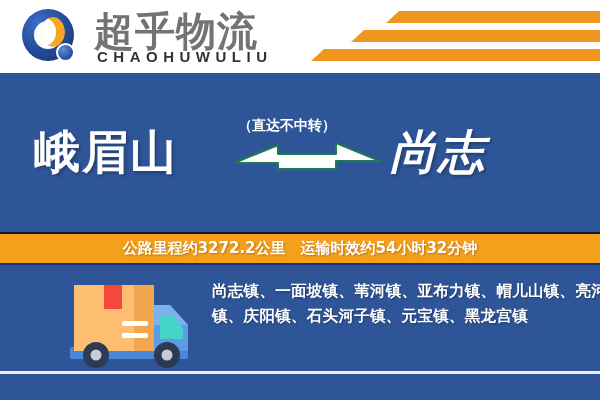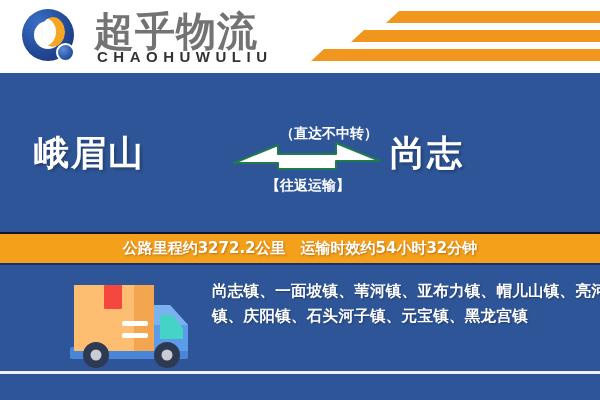--- a/index.html
+++ b/index.html
@@ -126,42 +126,42 @@
     width: 600px;
     height: 159px;
     background: #2e5597;
   }
 
   .city {
     position: absolute;
     top: 50%;
     transform: translateY(-50%);
     font-family: "DejaVu Sans", sans-serif;
-    font-size: 35px;
+    font-size: 46px;
     font-weight: bold;
     color: #ffffff;
     letter-spacing: 2px;
     white-space: nowrap;
     text-shadow: 2px 2px 3px rgba(0,0,0,0.25);
   }
   .city-from { left: 34px; }
-  .city-to   { left: 390px; }
+  .city-to   { left: 390px; font-style: italic; }
 
   .mid {
     position: absolute;
     left: 238px;
     top: 0;
     width: 140px;
     height: 159px;
   }
   .mid-top {
     position: absolute;
-    left: 0; top: 52px;
+    left: 0; top: 44px;
     width: 140px;
-    text-align: right;
+    text-align: left;
     font-family: "DejaVu Sans", sans-serif;
     font-size: 14px;
     font-weight: bold;
     color: #ffffff;
     white-space: nowrap;
   }
   .mid-bottom {
     position: absolute;
     left: 0; top: 104px;
     width: 140px;
@@ -270,21 +270,20 @@
 
     <div class="city city-from">峨眉山</div>
 
     <div class="mid">
       <div class="mid-top">（直达不中转）</div>
 
       <svg class="mid-arrow" viewBox="0 0 150 32">
         <path d="M2 24 L46 6 L46 15 L104 15 L104 4 L148 22 L104 22 L104 30 L46 30 L46 24 Z" fill="#ffffff" stroke="#1f7a4d" stroke-width="2" stroke-linejoin="round"></path>
       </svg>
 
-      <div class="mid-bottom">【往返运输】</div>
     </div>
 
     <div class="city city-to">尚志</div>
   </div>
 
   <div class="infobar">
     <div class="infobar-text">公路里程约3272.2公里　运输时效约54小时32分钟</div>
   </div>
 
   <div class="coverage">

